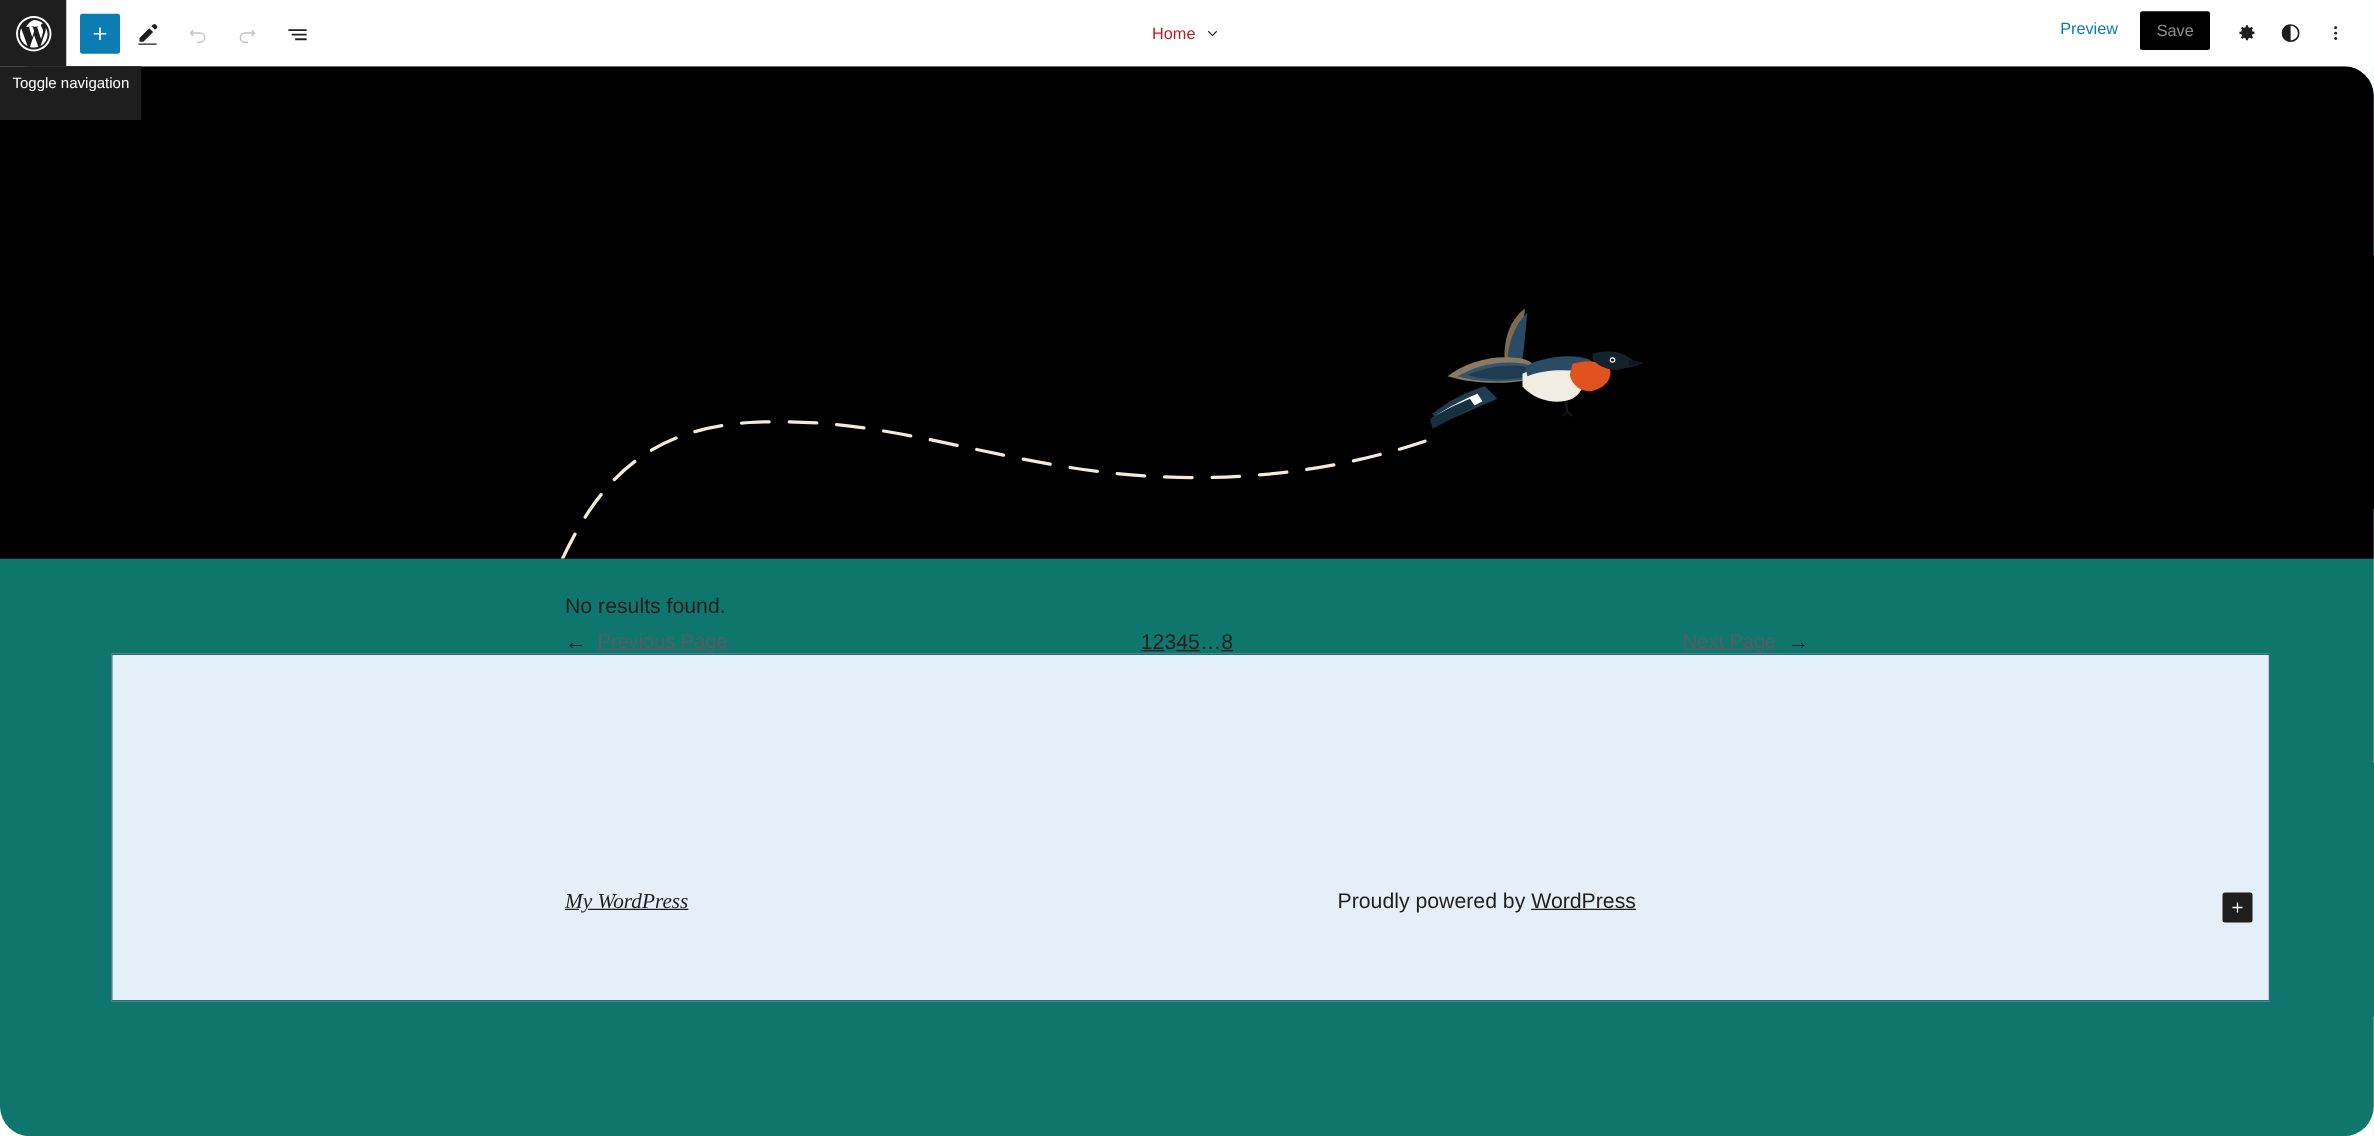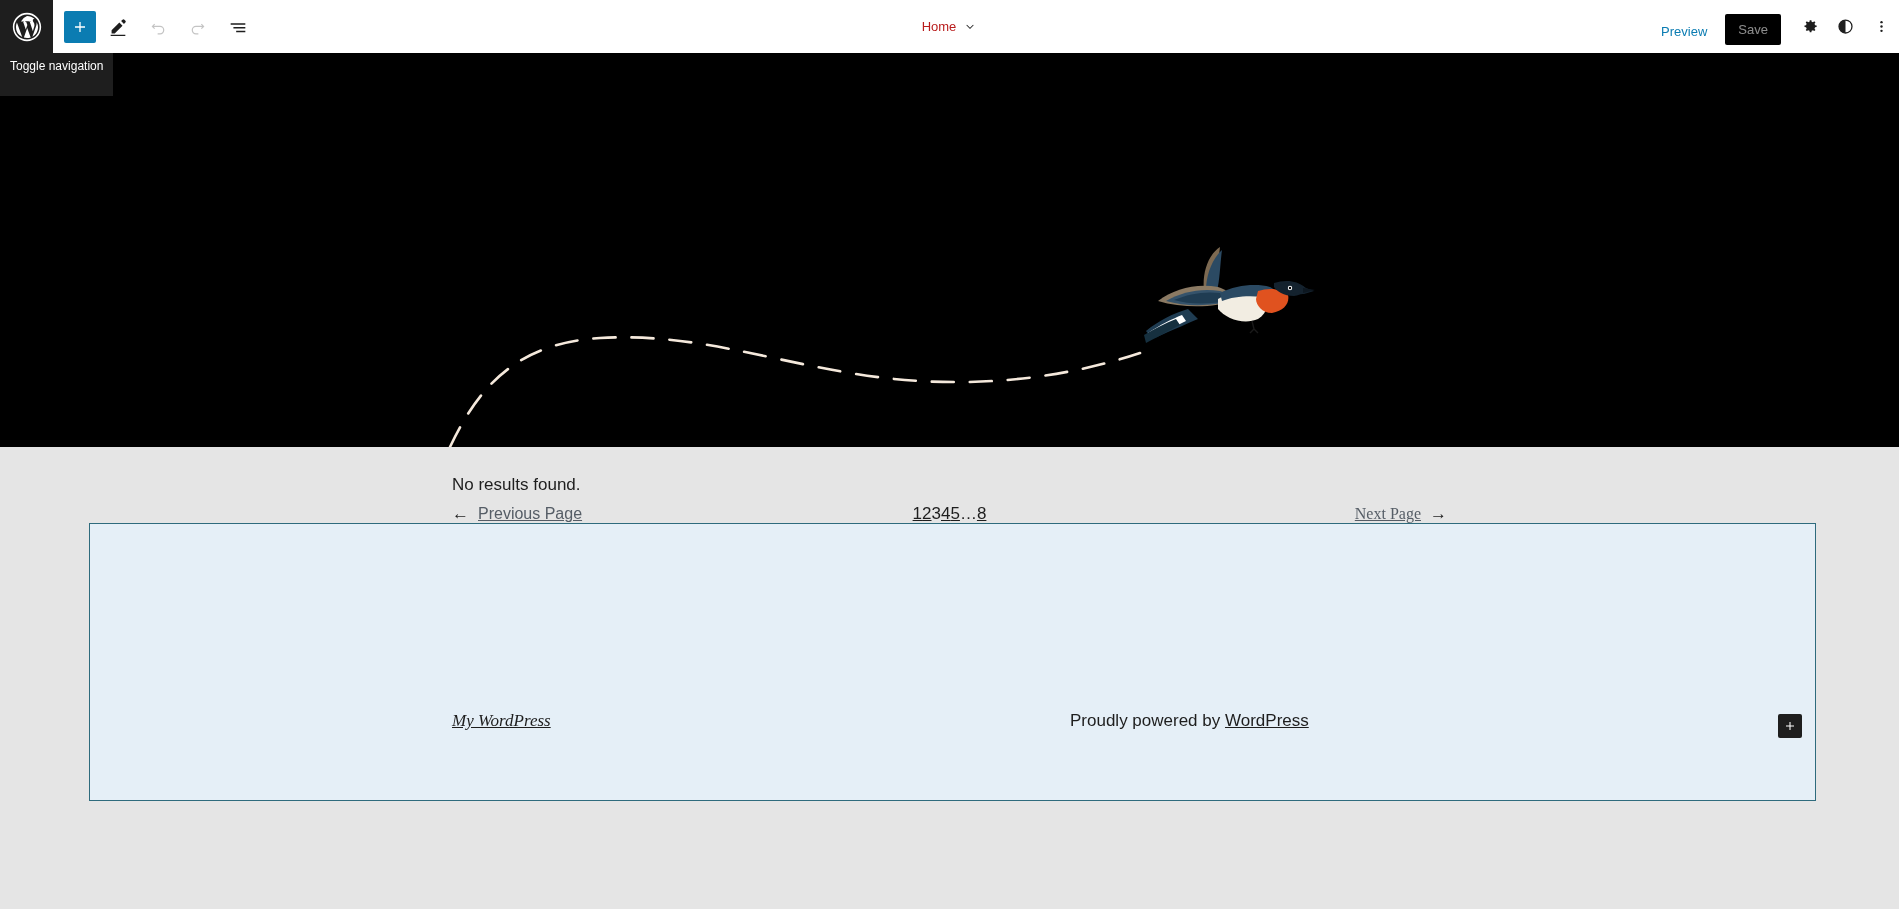--- a/index.html
+++ b/index.html
@@ -103,21 +103,22 @@
     pointer-events: auto;
     padding: 6px 8px;
     border-radius: 2px;
     font-family: "Liberation Sans", sans-serif;
   }
   .doc-title-btn svg { fill: #1e1e1e; display: block; }
 
   .tb-right {
     margin-left: auto;
     display: flex;
-    align-items: flex-end;
+    align-items: flex-start;
+    padding-right: 13px;
     gap: 0px;
   }
   .preview-link {
     font-size: 13px;
     color: #0b7cb2;
     background: transparent;
     border: none;
     cursor: pointer;
     padding: 6px 12px;
     font-family: "Liberation Sans", sans-serif;
@@ -146,22 +147,23 @@
     border-radius: 2px;
   }
   .icon-btn svg { fill: #1e1e1e; display: block; }
 
   
   .canvas {
     position: absolute;
     top: 53px; left: 0;
     width: 1899px;
     height: 856px;
-    background: #e5e5e5;
+    background: #0f766e;
     overflow: hidden;
+    border-radius: 24px;
   }
 
   
   .hero {
     position: absolute;
     top: 0; left: 0;
     width: 1899px;
     height: 394px;
     background: #000000;
     overflow: hidden;
@@ -232,21 +234,21 @@
   .pg-numbers .dots { text-decoration: none; letter-spacing: 0px; }
 
   .pg-next {
     position: absolute;
     right: 0; top: 0;
     display: flex;
     align-items: center;
     gap: 9px;
     font-size: 16px;
     color: #555d66;
-    font-family: Liberation Serif, serif;
+    font-family: Liberation Sans, sans-serif;
   }
   .pg-next .lbl { text-decoration: underline; }
   .pg-next .arrow { font-size: 17px; color: #1e1e1e; }
 
   
   .footer-block {
     position: absolute;
     left: 89px;
     top: 76px;
     width: 1727px;

